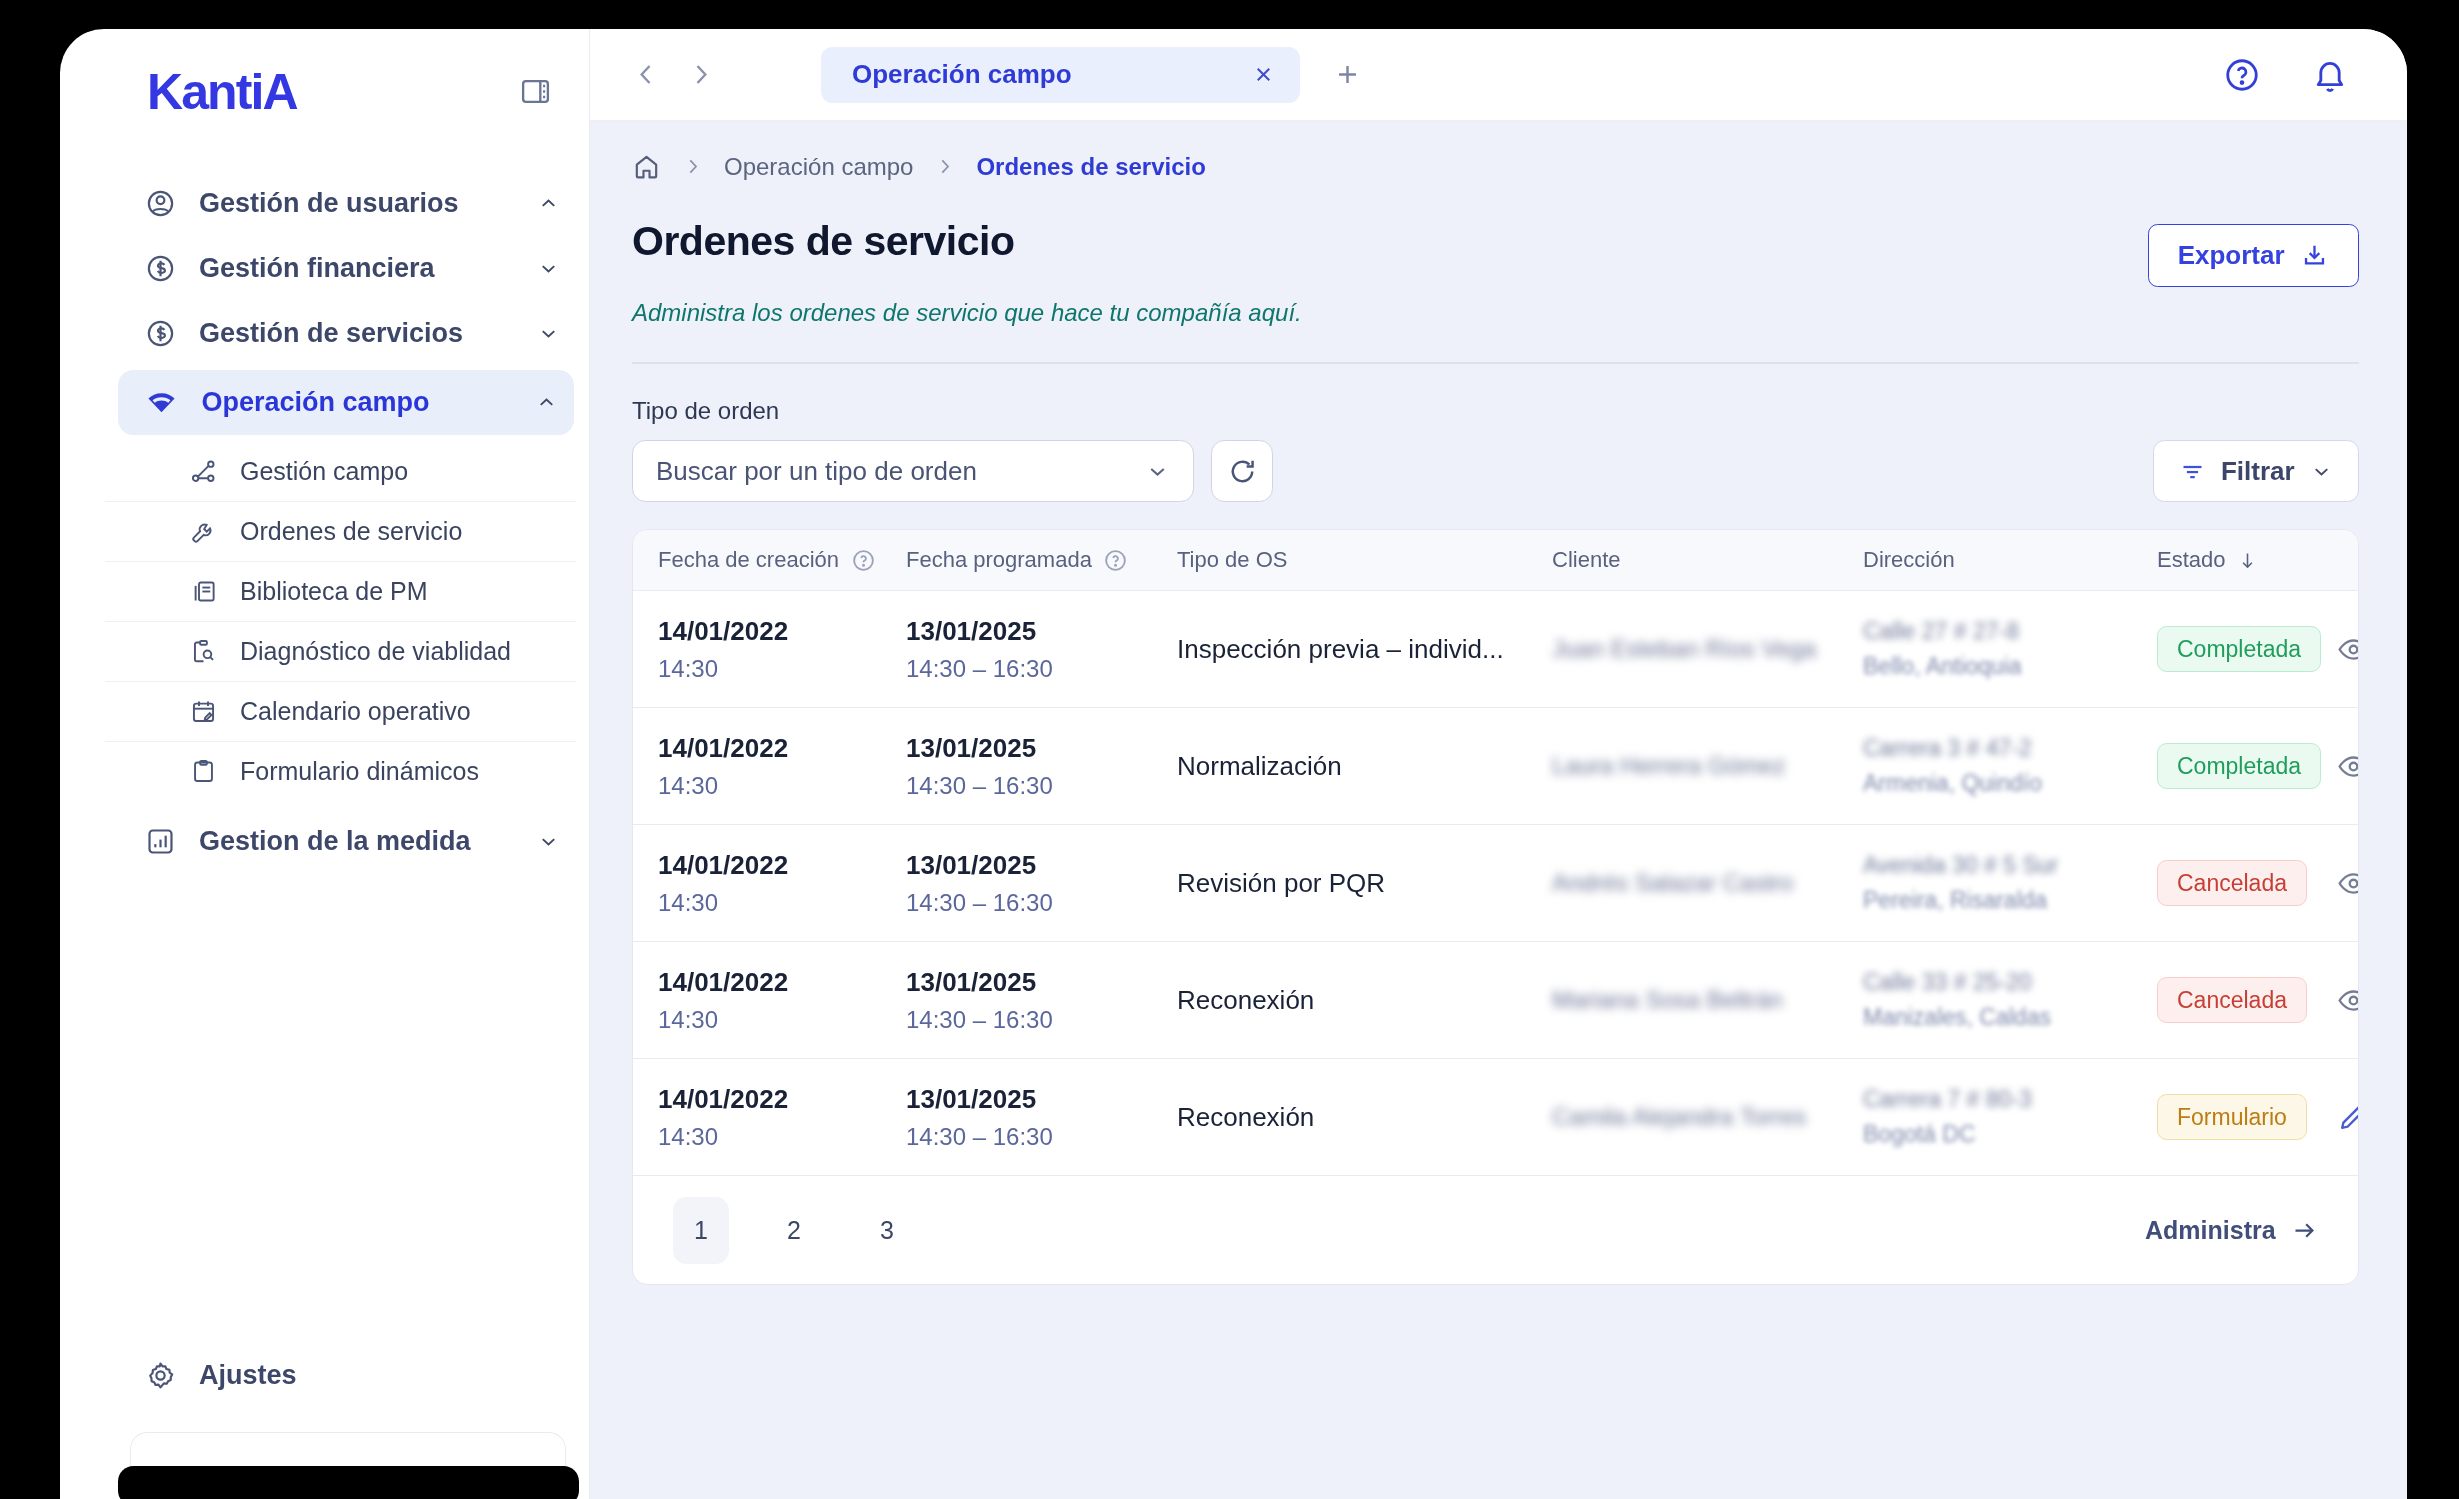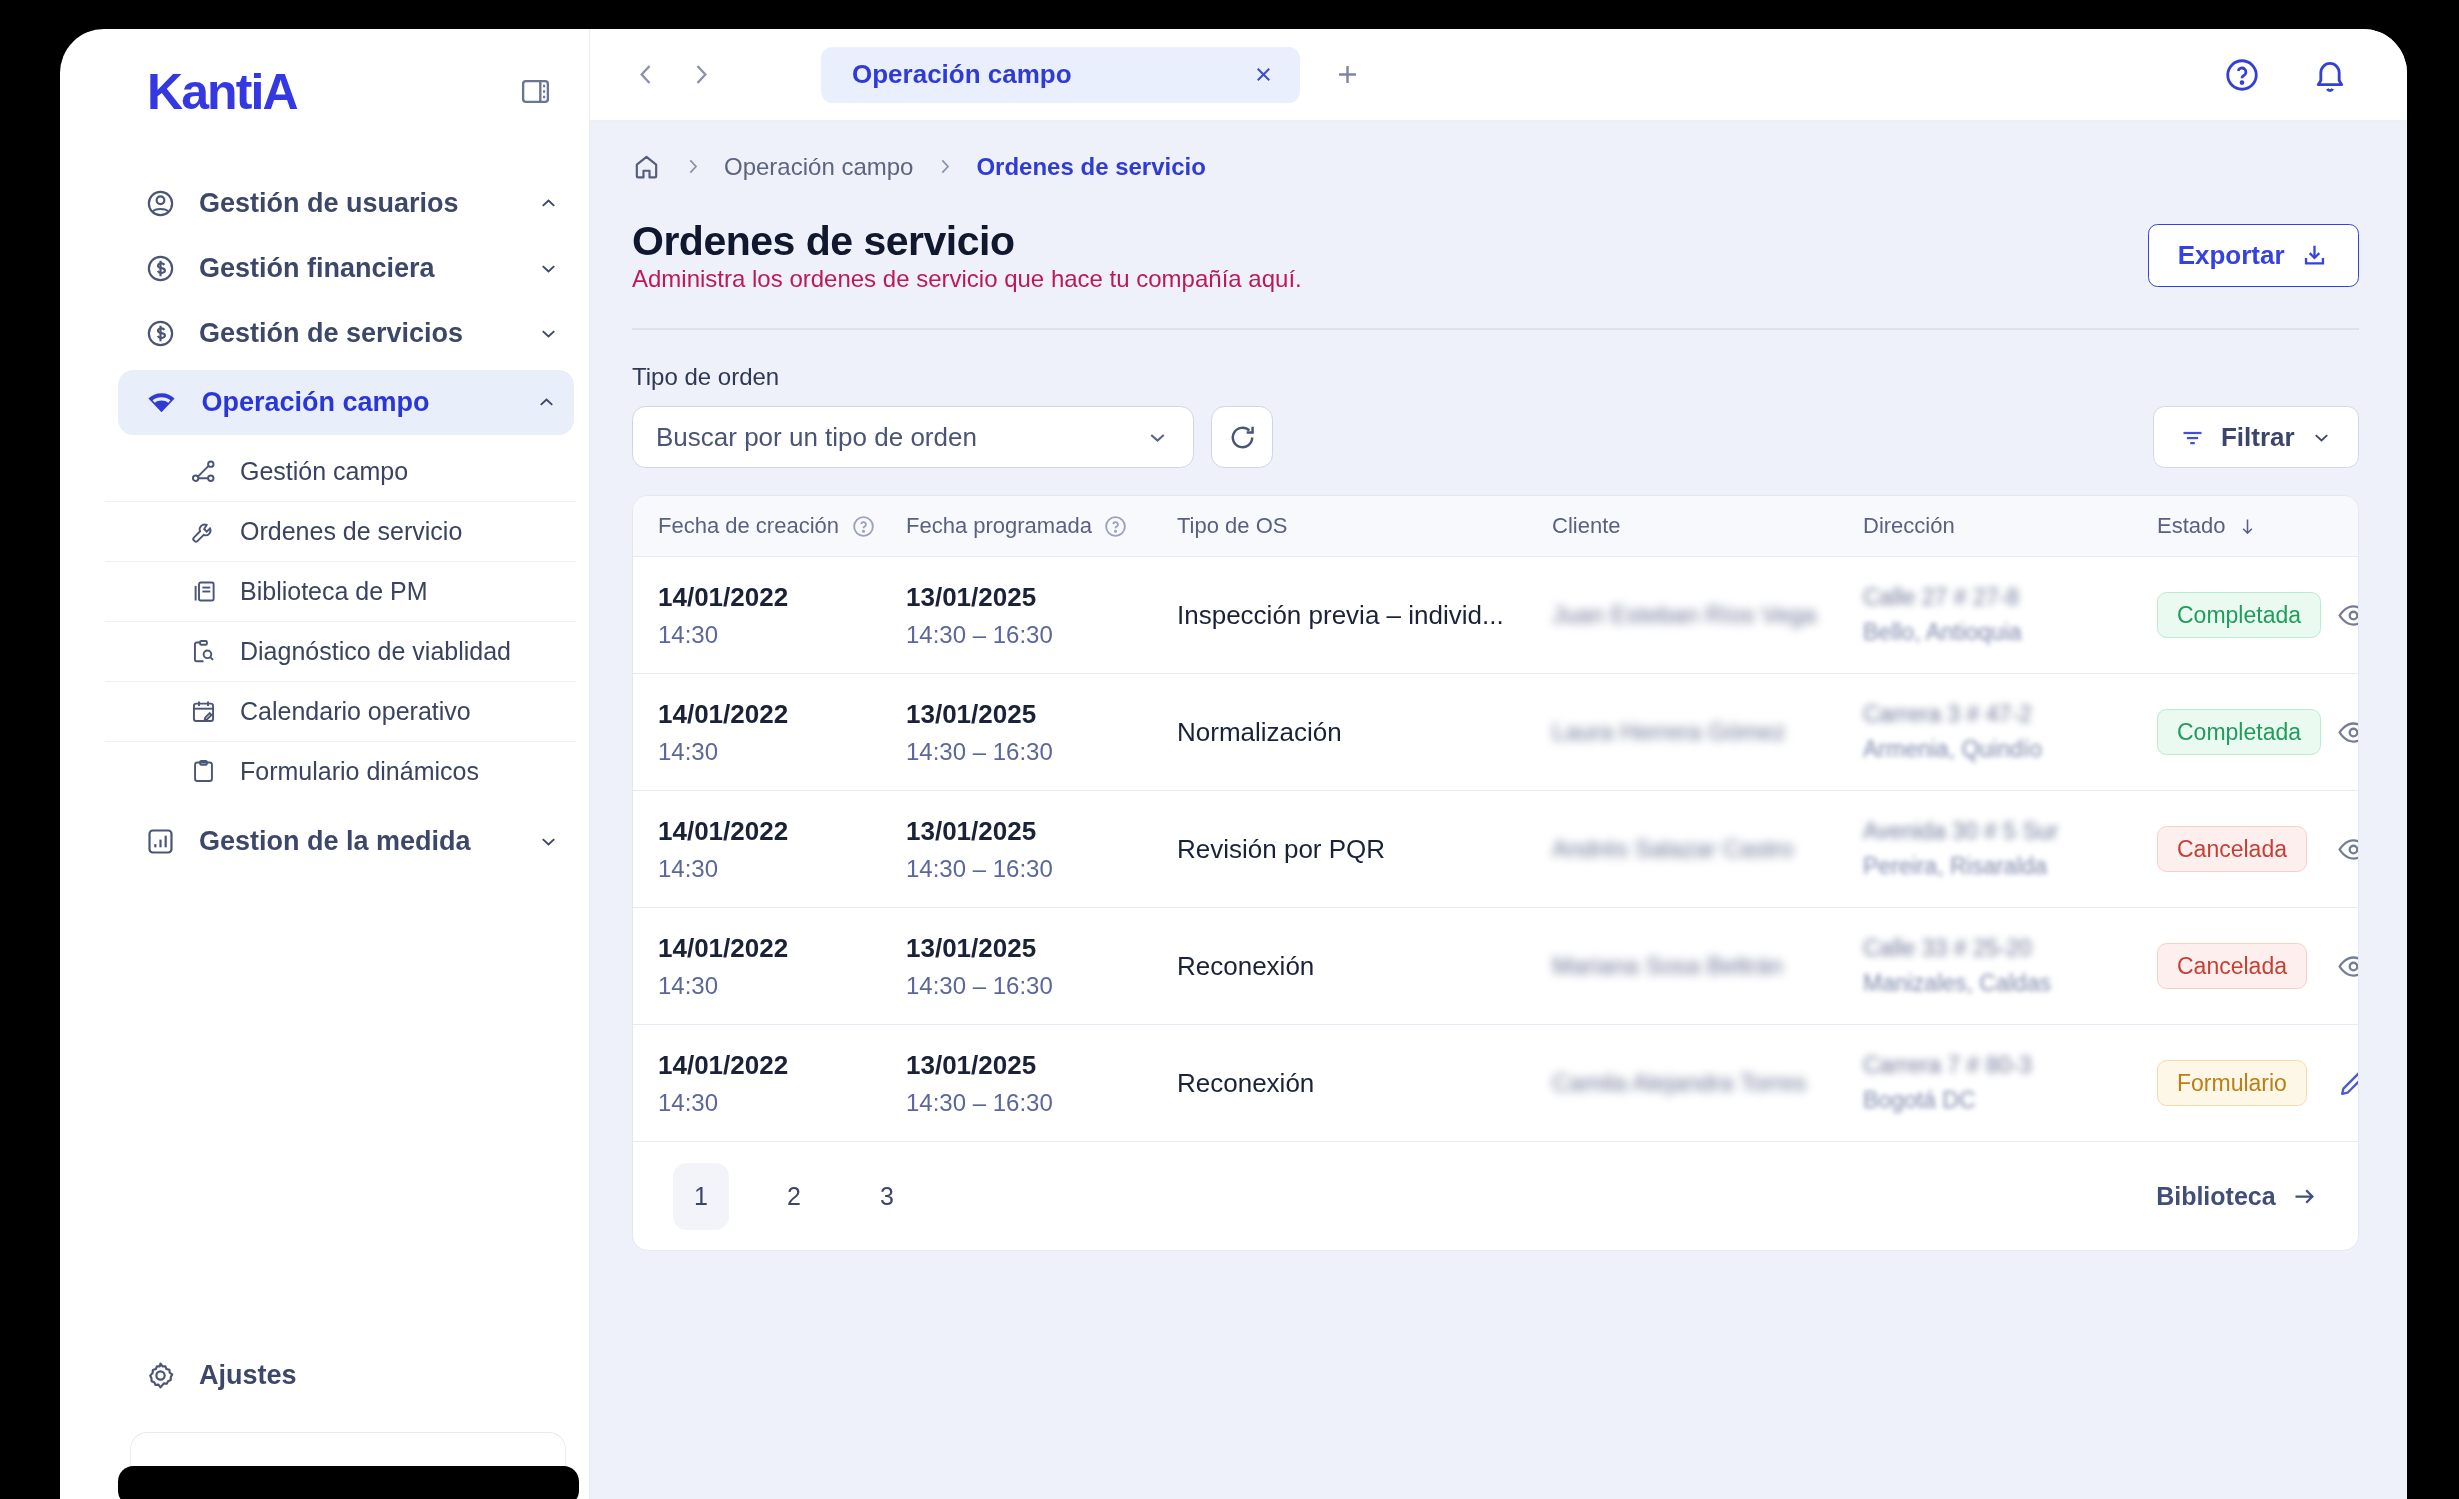--- a/index.html
+++ b/index.html
@@ -51,21 +51,21 @@
   .top-right{margin-left:auto;display:flex;gap:50px;color:#3340d8;}
 
   .content{flex:1;background:#eef1f9;padding:31px 48px 0 42px;overflow:hidden;}
   .breadcrumb{display:flex;align-items:center;gap:21px;font-size:24px;color:#5b6480;}
   .breadcrumb .sep{color:#8a93ad;display:flex;}
   .breadcrumb .current{color:#2f3bd4;font-weight:700;}
   .breadcrumb .home{color:#555f7a;display:flex;cursor:pointer;}
 
   .title-row{display:flex;align-items:flex-start;margin-top:37px;}
   .page-title{font-size:41px;font-weight:700;color:#101830;letter-spacing:-0.5px;margin:0;}
-  .page-sub{font-size:24px;color:#be185d;margin-top:0;}
+  .page-sub{font-size:24px;color:#0f766e;margin-top:34px;font-style:italic;}
   .btns{margin-left:auto;display:flex;gap:38px;align-items:center;margin-top:5.8px;}
   .btn{height:61px;border-radius:9.6px;display:flex;align-items:center;gap:15.4px;
        font-size:26px;font-weight:600;cursor:pointer;white-space:nowrap;}
   .btn-outline{background:#fff;border:1.9px solid #3642de;color:#3642de;padding:0 29px;}
   .btn-primary{background:#3642de;color:#fff;padding:0 29px;border:1.9px solid #3642de;}
 
   .divider{height:1.9px;background:#dde1ee;margin-top:35px;}
 
   .filter-row{display:flex;align-items:flex-end;margin-top:33px;}
   .f-label{font-size:24px;color:#2e3854;margin-bottom:15.4px;}
@@ -598,21 +598,21 @@
         </div>
 
         <div class="tfoot">
           <div class="pg-center">
             <span class="pg-num cur">1</span>
             <span class="pg-num">2</span>
             <span class="pg-num">3</span>
           </div>
           <div class="pg-right">
             <span class="pg-next">
-              <span>Biblioteca</span>
+              <span>Administra</span>
               <span>
                   <svg width="27" height="27" viewBox="0 0 24 24" fill="none" stroke="currentColor" stroke-width="2">
                     <line x1="4" y1="12" x2="19" y2="12"></line>
                     <polyline points="13.5,6.5 19,12 13.5,17.5"></polyline>
                   </svg>
                 </span>
             </span>
           </div>
         </div>
       </div>

